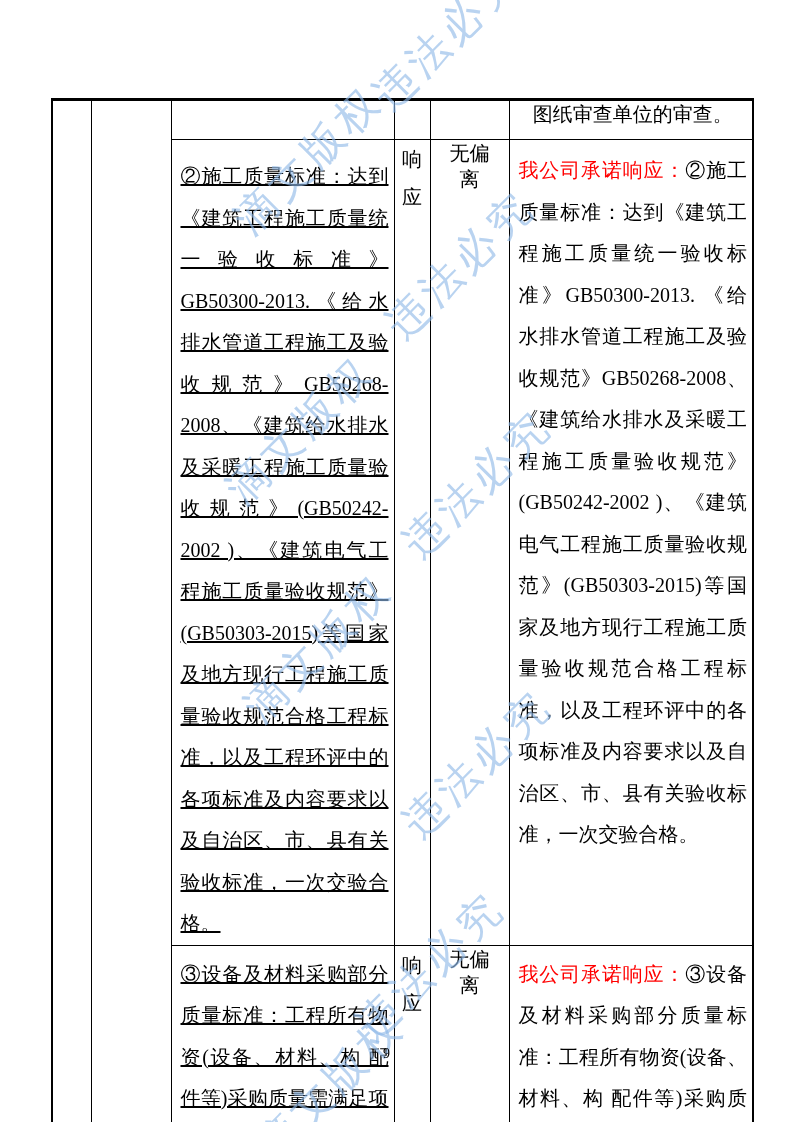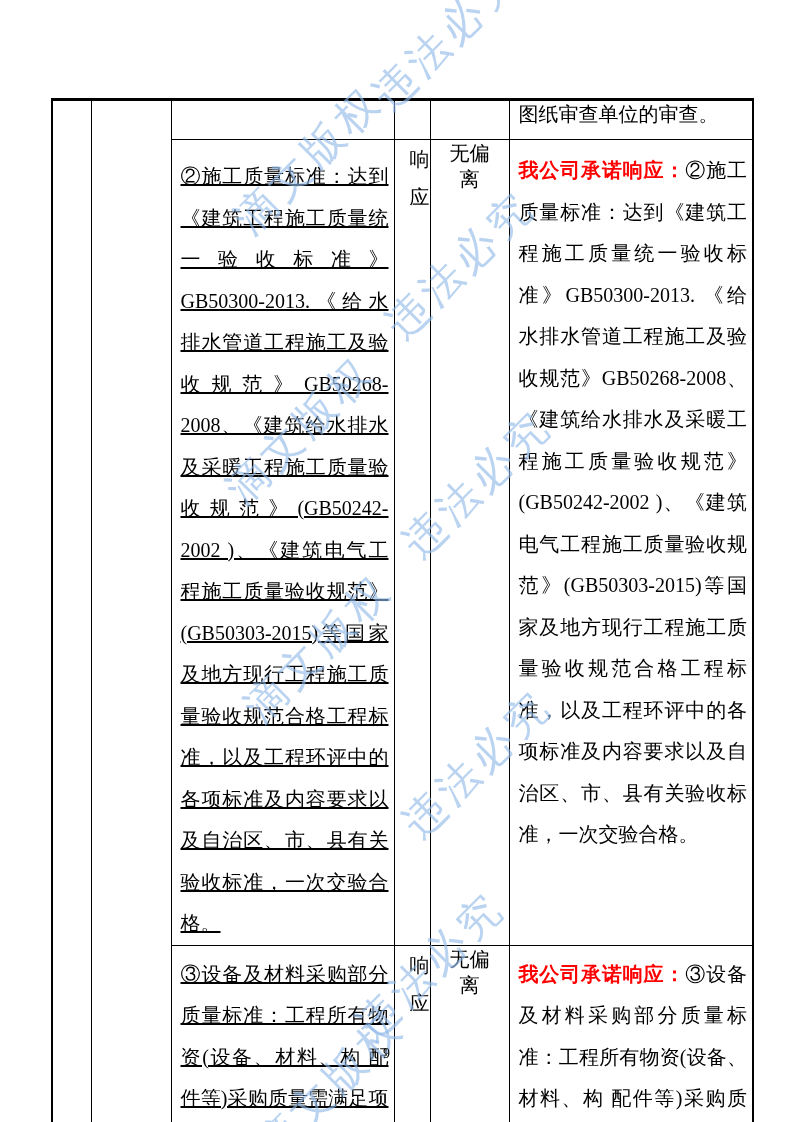--- a/index.html
+++ b/index.html
@@ -36,51 +36,52 @@
     border-bottom-width: 3.5px;
   }
   tr.r1 { height: 40px; }
   tr.r2 { height: 709px; }
   tr.r3 { height: 165px; }
 
   td.cell-cont-commit {
     vertical-align: middle;
     padding: 0 5px 0 9px;
     line-height: 1.3;
+    text-align: center;
   }
   td.cell-req {
     padding: 16px 5px 0 9px;
     text-align: justify;
     text-justify: inter-ideograph;
     line-height: 41.5px;
     text-decoration: underline;
   }
   td.cell-req.item3 { padding-top: 8px; }
   td.cell-resp {
     vertical-align: middle;
-    text-align: right;
+    text-align: center;
     padding: 0;
     line-height: 38px;
   }
   td.cell-dev {
     vertical-align: middle;
     text-align: center;
     padding: 0 11px;
     line-height: 1.3;
   }
   td.cell-commit {
     padding: 10px 5px 0 9px;
     text-align: justify;
     text-justify: inter-ideograph;
     line-height: 41.5px;
   }
   td.cell-commit.item3 { padding-top: 8px; }
   .commit-prefix {
     color: var(--accent-red, #f00);
-    font-weight: bold;
+    font-weight: normal;
   }
 
   
   td.cell-resp span { display: inline-block; width: 22px; word-break: break-all; }
 
   
   .wm-layer {
     position: absolute;
     inset: 0;
     z-index: 2;

